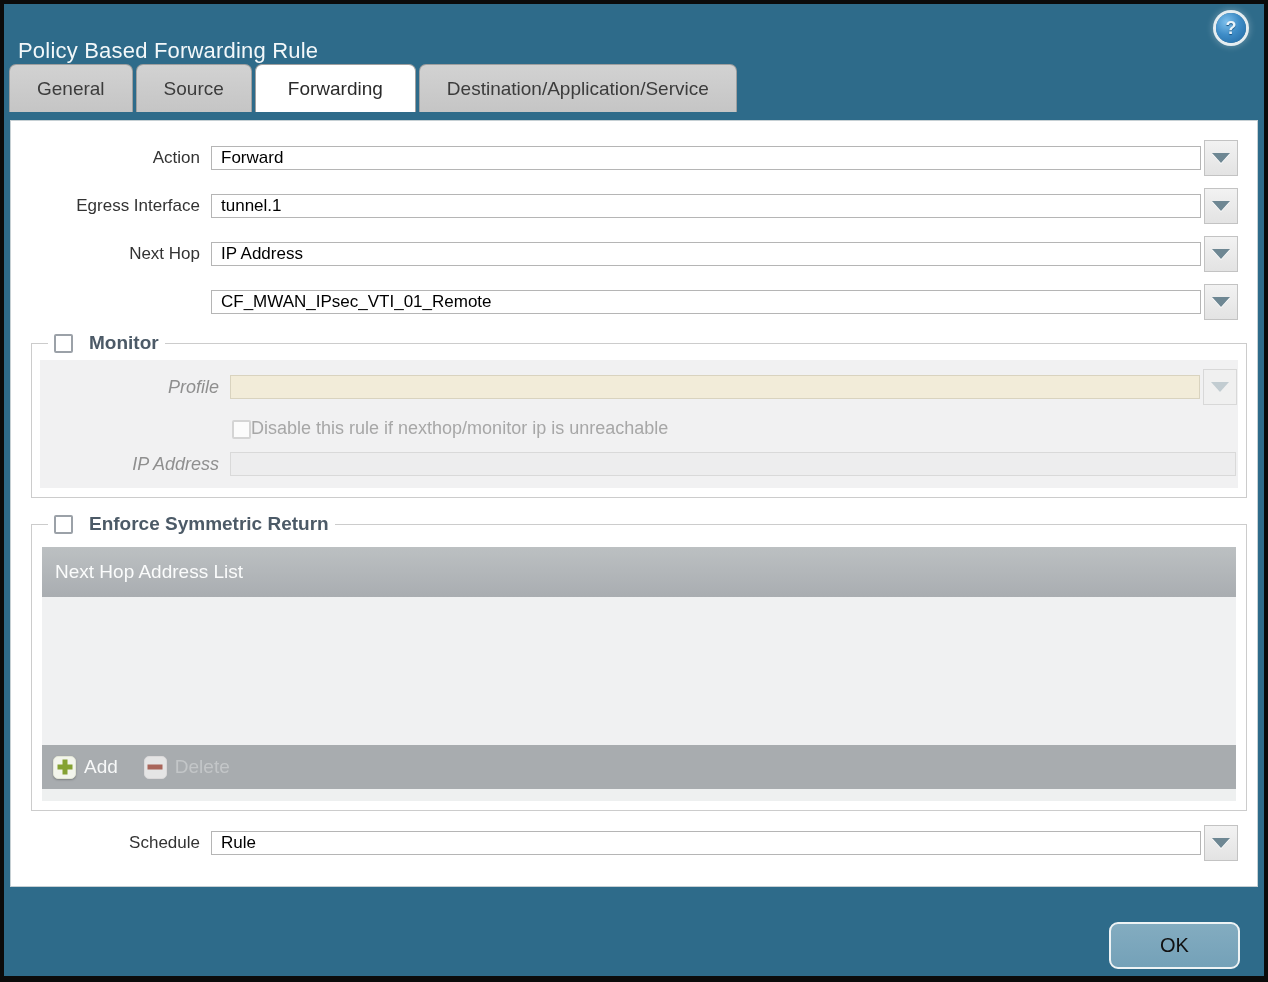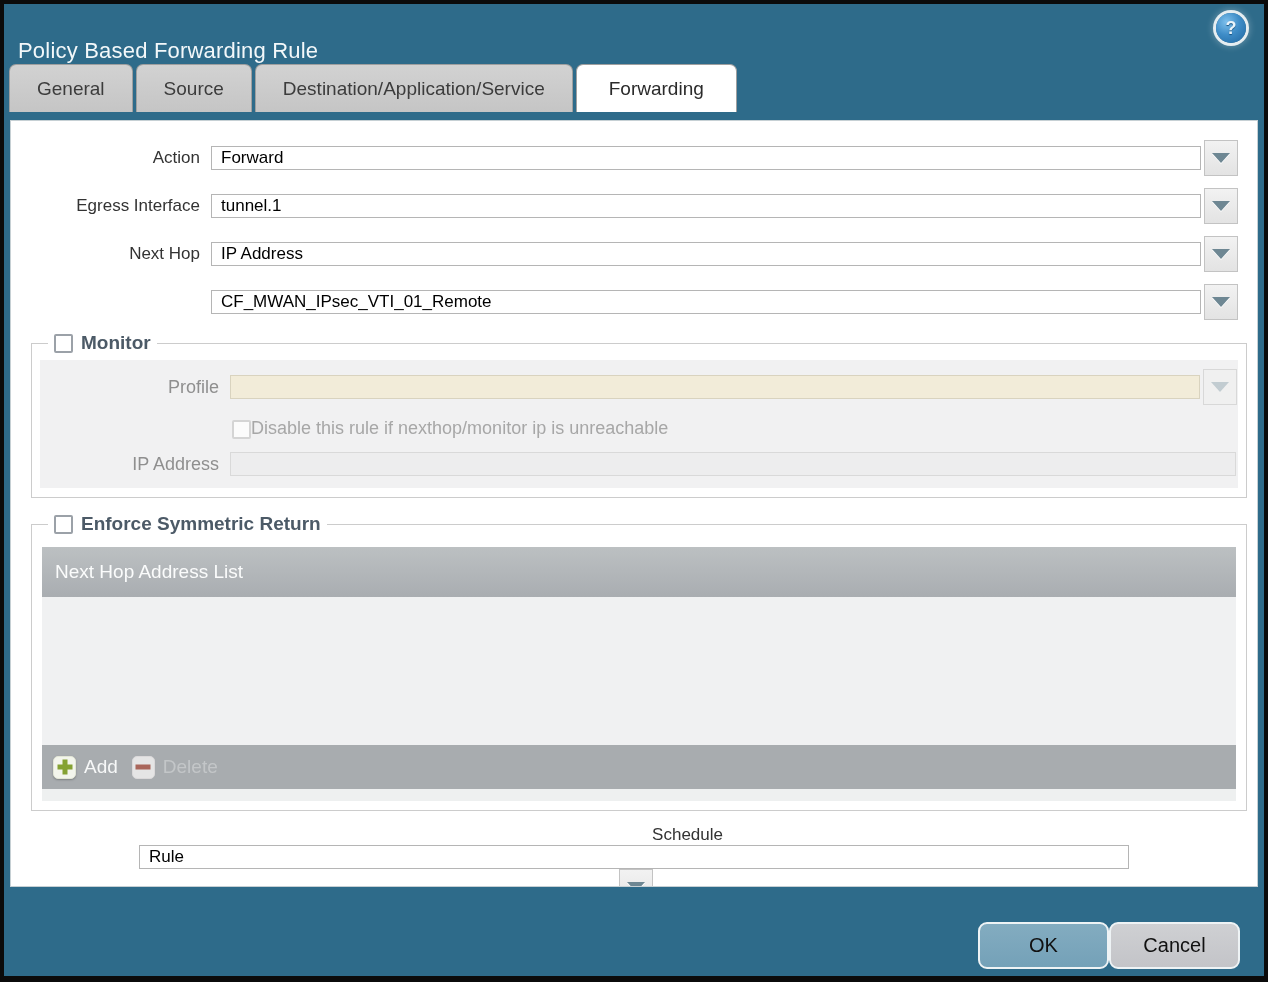--- a/index.html
+++ b/index.html
@@ -123,42 +123,42 @@
     border: 1px solid #cccccc;
     margin: 0 10px 0 20px;
     padding: 6px 8px 9px 8px;
   }
   fieldset.fs-monitor { margin-top: 12px; }
   fieldset.fs-esr { margin-top: 15px; }
   legend {
     display: flex; align-items: center;
     margin-left: 8px;
     padding: 0 6px;
-    gap: 8px;
+    gap: 16px;
   }
   legend .legend-text {
     font-size: 19px; font-weight: bold; color: #4c5a67;
   }
   .checkbox {
     width: 19px; height: 19px;
     background: #ffffff;
     border: 2px solid #9ba1a8;
     border-radius: 2px;
     cursor: pointer;
     flex: none;
   }
   .checkbox.disabled {
     border-color: #d4d4d4; background: #fbfbfb; cursor: default;
   }
   
   .monitor-panel {
     background: #f1f1f2;
     padding: 9px 0 12px 0;
   }
-  .monitor-panel .frow { margin-bottom: 13px; }
+  .monitor-panel .frow { margin-bottom: 13px; font-style: italic; }
   .monitor-panel .frow:last-child { margin-bottom: 0; }
   .monitor-panel .flabel { width: 190px; color: #8f8f8f; font-size: 18px; }
   .field.cream {
     width: 970px;
     background: #f2ecd9;
     border: 1px solid #d9d3bf;
   }
   .field.gray-disabled {
     width: 1006px;
     background: #ededee;
@@ -175,21 +175,21 @@
     padding-left: 13px;
     font-size: 19px;
     color: #fbfcfc;
   }
   .esr-body { height: 148px; background: #f0f1f2; }
   .esr-footer {
     height: 44px;
     background: #a8acaf;
     display: flex; align-items: center;
     padding-left: 11px;
-    gap: 14px;
+    gap: 26px;
   }
   .tool-btn { display: flex; align-items: center; gap: 8px; cursor: pointer; }
   .tool-btn .tlabel { font-size: 19px; color: #f7f8f8; }
   .tool-btn.disabled { cursor: default; }
   .tool-btn.disabled .tlabel { color: #c3c6c8; }
   .icon-plus, .icon-minus {
     position: relative;
     width: 23px; height: 23px;
     border-radius: 5px;
     flex: none;
@@ -211,21 +211,21 @@
     border: 1px solid #e4e2e2;
     opacity: 0.85;
   }
   .icon-minus::before {
     content: ""; position: absolute; left: 50%; top: 50%;
     transform: translate(-50%,-50%);
     background: #aa5a4d;
     width: 15px; height: 5px;
   }
   .esr-strip { height: 12px; background: #eef0f0; margin: 0 2px; }
-  .schedule-row { margin-top: 14px; flex-direction: column; }
+  .schedule-row { margin-top: 14px; }
   
   .footer {
     flex: 1;
     display: flex; align-items: flex-start; justify-content: flex-end;
     padding: 27px 24px 0 0;
   }
   .btn {
     width: 131px; height: 47px;
     border-radius: 9px;
     border: 2px solid #eef3f5;
@@ -247,22 +247,22 @@
     <div class="titlebar">
       <span class="title">Policy Based Forwarding Rule</span>
       <div class="help-btn">
         <span>?</span>
       </div>
     </div>
 
     <div class="tabbar">
       <div class="tab">General</div>
       <div class="tab">Source</div>
+      <div class="tab active">Forwarding</div>
       <div class="tab">Destination/Application/Service</div>
-      <div class="tab active">Forwarding</div>
     </div>
 
     <div class="content">
 
       <div class="frow">
         <div class="flabel">Action</div>
         <div class="field">Forward</div>
         <div class="ddbtn">
           <span class="arrow-down"></span>
         </div>
@@ -343,17 +343,16 @@
         <div class="field">Rule</div>
         <div class="ddbtn">
           <span class="arrow-down"></span>
         </div>
       </div>
 
     </div>
 
     <div class="footer">
       <button class="btn btn-ok">OK</button>
-      <button class="btn btn-cancel">Cancel</button>
     </div>
 
   </div>
 </div>
 
 </body></html>

